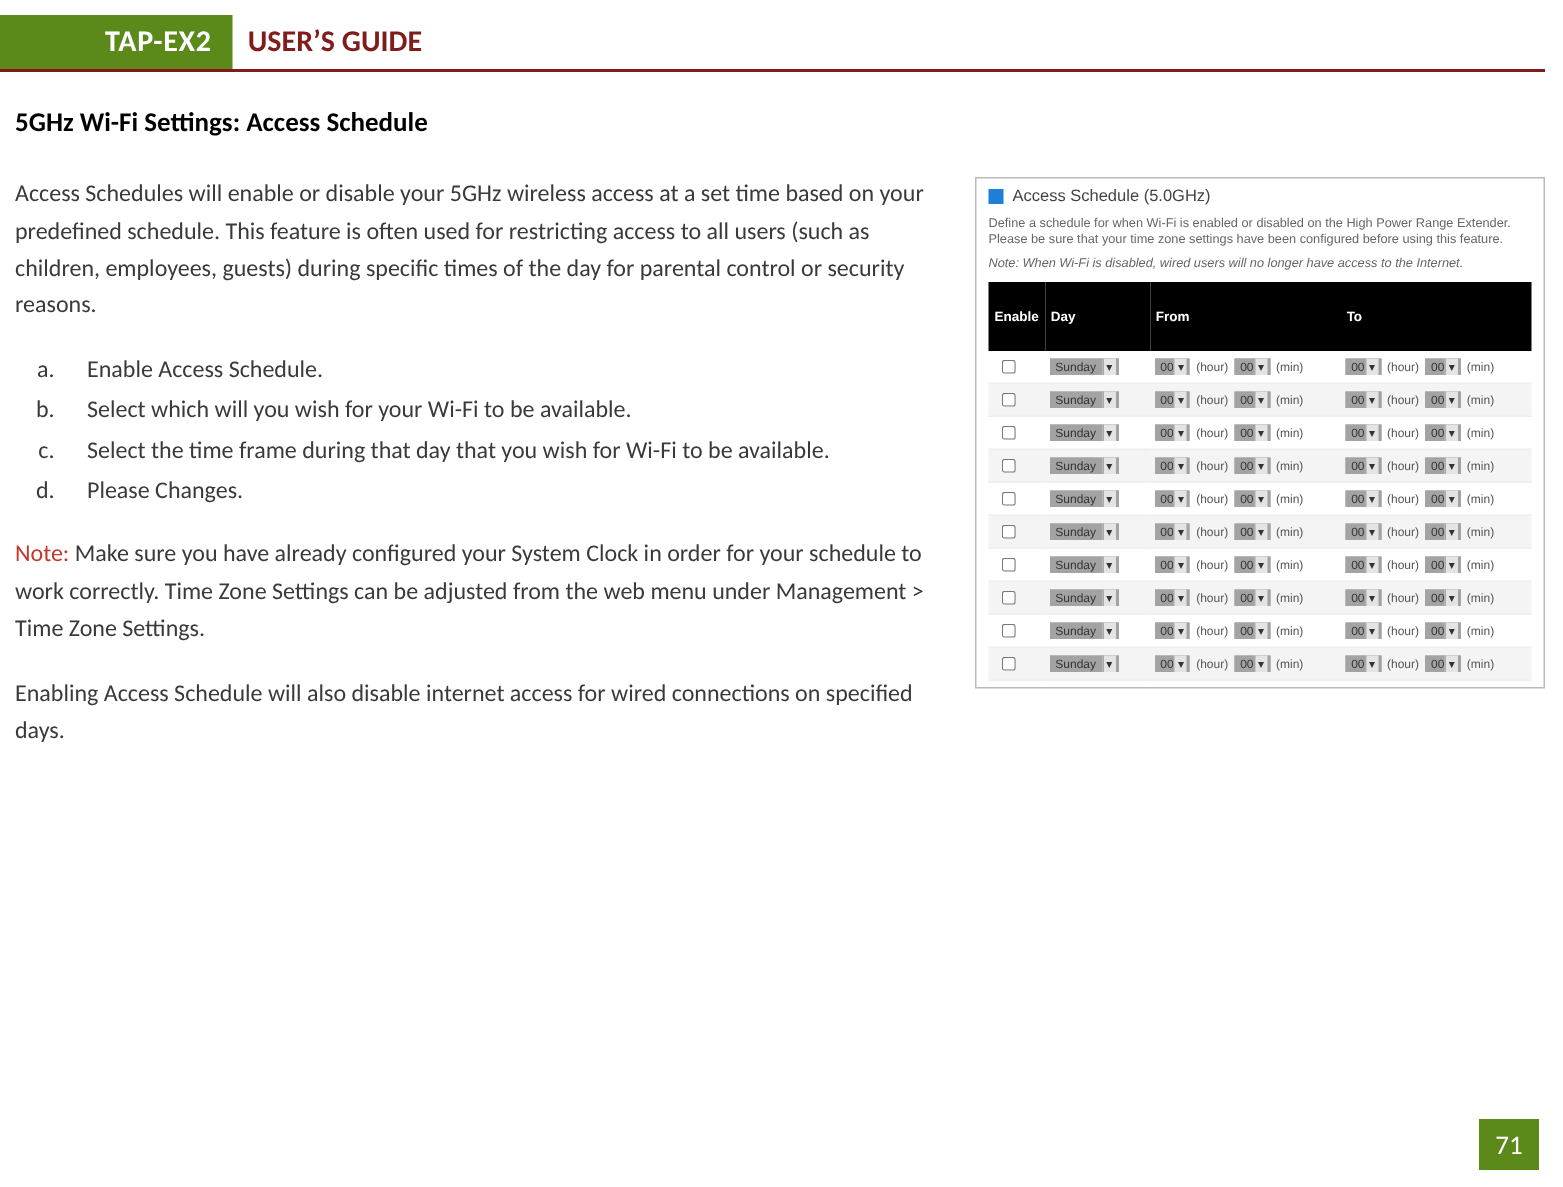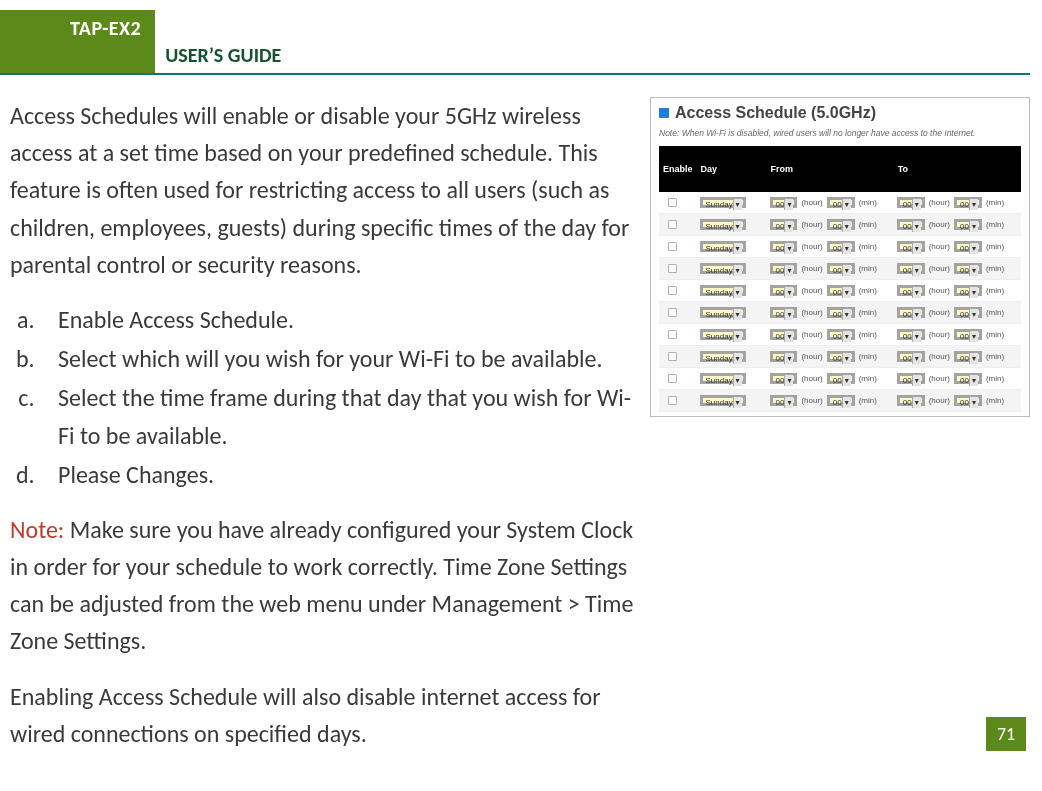--- a/index.html
+++ b/index.html
@@ -8,113 +8,113 @@
     width: 1042px;
     height: 791px;
     font-family: Calibri, "Segoe UI", Arial, sans-serif;
     color: #3a3a3a;
     position: relative;
     background: #fff;
   }
   .header {
     display: flex;
     align-items: stretch;
-    border-bottom: 2px solid #0f766e;
+    border-bottom: 2px solid #7f1d1d;
     margin: 10px 12px 0 0;
   }
   .header-badge {
     background: #5b8a1b;
     color: #fff;
     font-weight: 700;
     padding: 6px 14px 6px 70px;
     font-size: 20px;
     letter-spacing: 0.5px;
   }
   .header-title {
     font-weight: 700;
     font-size: 20px;
     padding: 6px 0 6px 10px;
-    color: #14532d;
-    margin-top: 27px;
+    color: #7f1d1d;
   }
   .page {
     padding: 22px 12px 0 10px;
   }
   .section-title {
     font-weight: 700;
     color: #000;
     font-size: 18px;
     margin-bottom: 26px;
   }
   .content-row {
     display: flex;
     gap: 16px;
     align-items: flex-start;
   }
-  .text-col { flex: 1; font-size: 24px; line-height: 1.55; }
+  .text-col { flex: 1; font-size: 16px; line-height: 1.55; }
   .para { margin: 0 0 18px 0; }
   .steps { margin: 0 0 18px 0; padding-left: 30px; }
   .steps li { padding-left: 18px; margin: 2px 0; }
   .steps li::marker { }
   .note-label { color: #c0392b; }
 
   
   .shot {
     width: 380px;
     border: 1px solid #bbb;
     font-family: Arial, sans-serif;
     font-size: 9px;
     color: #555;
     background: #fff;
     padding: 6px 8px 4px 8px;
   }
   .shot-title-row { display:flex; align-items:center; gap:6px; margin-bottom:6px;}
   .shot-title-sq { width:10px; height:10px; background:#1f7fd6; }
-  .shot-title { font-weight:700; color:#444; font-size:16px;}
+  .shot-title { font-weight:400; color:#444; font-size:11px;}
   .shot-desc { color:#666; font-size:8.5px; line-height:1.25; margin-bottom:6px;}
   .shot-note { color:#666; font-size:8.5px; margin-bottom:8px;font-style:italic;}
   .shot-enable-row { text-align:center; font-size:9px; color:#444; margin-bottom:4px;}
   .shot-enable-row input { transform: scale(0.8); vertical-align:middle; margin-right:4px;}
   .shot-table { width:100%; border-collapse:collapse; font-size:8.5px; color:#333;}
   .shot-table th { background:#000; color:#fff; font-weight:700; text-align:left; padding:18px 4px; font-size:9px;}
   .shot-table td { padding:1px 3px; white-space:nowrap; border-bottom:1px solid #eee;}
   .shot-table tr:nth-child(even) td { background:#f4f4f4; }
   .mini-sel {
-    display:inline-block; border:3px solid #a3a3a3; background:#fef9c3;
+    display:inline-block; border:1px solid #a3a3a3; background:#a3a3a3;
     height:11px; line-height:9px; font-size:8px; padding:0 10px 0 3px;
     position:relative; vertical-align:middle;
   }
   .mini-sel::after{
     content:"▾"; position:absolute; right:1px; top:-1px; font-size:8px; color:#333;
     background:#e4e4e4; width:8px; text-align:center; height:11px; line-height:11px;
     border-left:1px solid #aaa;
   }
   .mini-chk { transform:scale(0.7); vertical-align:middle;}
   .shot-table .lbl { color:#555; font-size:8px; margin:0 4px;}
 
   .page-num {
     position:absolute;
     right: 16px;
-    bottom: 40px;
+    bottom: 11px;
     background:#5b8a1b;
     color:#fff;
     width:40px; height:34px;
     display:flex; align-items:center; justify-content:center;
     font-size:18px;
   }
 </style>
 </head>
 <body>
 
 <div class="header">
   <div class="header-badge">TAP-EX2</div>
   <div class="header-title">USER’S GUIDE</div>
 </div>
 
 <div class="page">
+  <div class="section-title">5GHz Wi-Fi Settings: Access Schedule</div>
 
   <div class="content-row">
     <div class="text-col">
       <p class="para">Access Schedules will enable or disable your 5GHz wireless access at a set time based on your predefined schedule.  This feature is often used for restricting access to all users (such as children, employees, guests) during specific times of the day for parental control or security reasons.</p>
 
       <ol type="a" class="steps">
         <li>Enable Access Schedule.</li>
         <li>Select which will you wish for your Wi-Fi to be available.</li>
         <li>Select the time frame during that day that you wish for Wi-Fi to be available.</li>
         <li>Please Changes.</li>
@@ -125,20 +125,21 @@
       </p>
 
       <p class="para">Enabling Access Schedule will also disable internet access for wired connections on specified days.</p>
     </div>
 
     <div class="shot">
       <div class="shot-title-row">
         <div class="shot-title-sq"></div>
         <div class="shot-title">Access Schedule (5.0GHz)</div>
       </div>
+      <div class="shot-desc">Define a schedule for when Wi-Fi is enabled or disabled on the High Power Range Extender. Please be sure that your time zone settings have been configured before using this feature.</div>
       <div class="shot-note">Note: When Wi-Fi is disabled, wired users will no longer have access to the Internet.</div>
       <table class="shot-table">
         <thead>
           <tr>
             <th style="width:32px">Enable</th>
             <th style="width:70px">Day</th>
             <th>From</th>
             <th>To</th>
           </tr>
         </thead>

